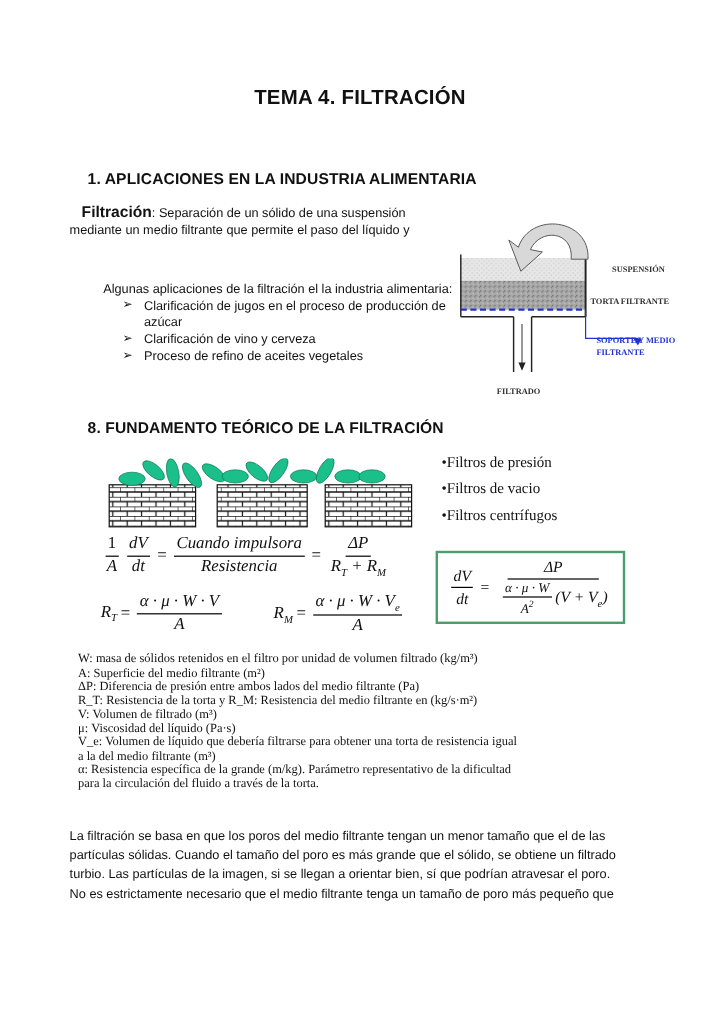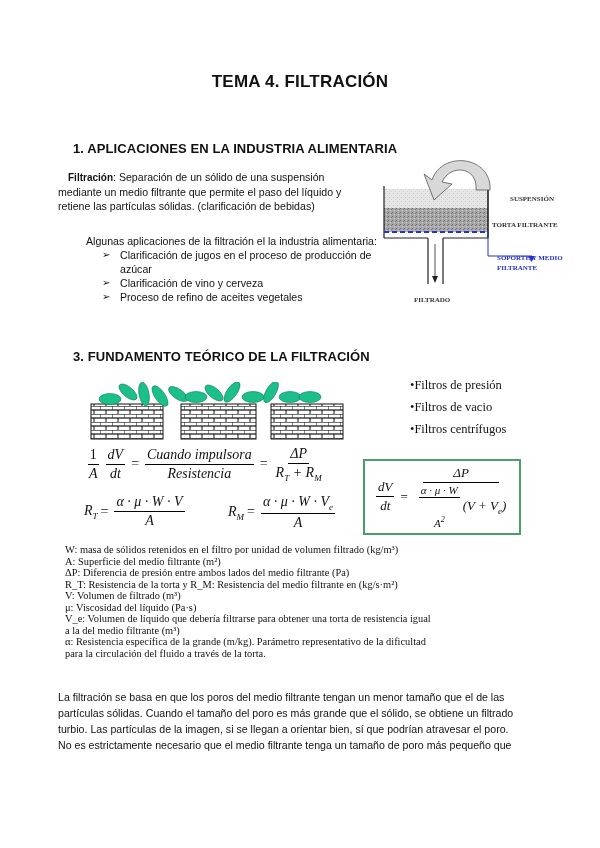--- a/index.html
+++ b/index.html
@@ -6,56 +6,55 @@
   body { width: 600px; height: 848px; position: relative; overflow: hidden; font-family: "Liberation Sans", sans-serif; color: #111; }
   .abs { position: absolute; }
   .title { left: 0; width: 600px; top: 72px; text-align: center; font-size: 17px; font-weight: bold; letter-spacing: 0.2px; }
   .h2 { font-size: 13px; font-weight: bold; letter-spacing: 0.1px; }
   .body-text { font-size: 10.6px; line-height: 14px; }
   .bold { font-weight: bold; }
   .bullets { margin: 0; padding: 0; list-style: none; }
   .bullets li { position: relative; padding-left: 34px; }
   .bullets li .arrow { position: absolute; left: 16px; top: 0; font-size: 10px; }
   .serif { font-family: "Liberation Serif", serif; }
-  .filter-types { font-size: 12.5px; line-height: 22px; margin-left: 42px; }
+  .filter-types { font-size: 12.5px; line-height: 22px; }
   .eq { font-family: "Liberation Serif", serif; font-style: italic; font-size: 14px; }
   .frac { display: inline-flex; flex-direction: column; align-items: center; vertical-align: middle; margin: 0 3px; }
   .frac .num { padding: 0 2px 1px; border-bottom: 1px solid #000; }
   .frac .den { padding: 1px 2px 0; }
   .eqline { display: flex; align-items: center; white-space: nowrap; }
   .eqline .op { font-style: normal; margin: 0 3px; }
   .green-box { border: 2px solid #4a9e6a; padding: 4px 8px; }
   .legend { font-family: "Liberation Serif", serif; font-size: 10.4px; line-height: 11.5px; }
   .legend div { white-space: nowrap; }
   .para { font-size: 10.6px; line-height: 16px; }
 </style>
 </head>
 <body>
 
 <div class="abs title">TEMA 4. FILTRACIÓN</div>
 
 <div class="abs h2" style="left:73px; top:141px;">1.  APLICACIONES EN LA INDUSTRIA ALIMENTARIA</div>
 
 <div class="abs body-text" style="left:58px; top:170px; width:310px;">
-  <div><span class="bold" style="font-size:10px;padding-left:10px;">Filtración</span><span>: Separación de un sólido de una suspensión</span></div>
+  <div><span class="bold" style="font-size:13px;padding-left:10px;">Filtración</span><span>: Separación de un sólido de una suspensión</span></div>
   <div>mediante un medio filtrante que permite el paso del líquido y</div>
-  <div>retiene las partículas sólidas. (clarificación de bebidas)</div>
 </div>
 
 <div class="abs body-text" style="left:58px; top:234px; width:310px;margin-left:28px;">
   <div>Algunas aplicaciones de la filtración el la industria alimentaria:</div>
   <ul class="bullets">
     <li><span class="arrow">➢</span><span>Clarificación de jugos en el proceso de producción de</span></li>
     <li><span>azúcar</span></li>
     <li><span class="arrow">➢</span><span>Clarificación de vino y cerveza</span></li>
     <li><span class="arrow">➢</span><span> Proceso de refino de aceites vegetales</span></li>
   </ul>
 </div>
 
-<div class="abs" style="left:372px; top:152px; width:210px; height:158px;">
+<div class="abs" style="left:372px; top:178px; width:210px; height:158px;">
   <svg width="210" height="158" viewBox="0 0 210 158">
     <defs>
       <pattern id="grain" width="4" height="4" patternUnits="userSpaceOnUse">
         <rect width="4" height="4" fill="#a8a8a8"></rect>
         <rect x="0" y="0" width="1" height="1" fill="#666"></rect>
         <rect x="2" y="2" width="1" height="1" fill="#d0d0d0"></rect>
         <rect x="3" y="1" width="1" height="1" fill="#777"></rect>
       </pattern>
       <pattern id="grain2" width="4" height="4" patternUnits="userSpaceOnUse">
         <rect width="4" height="4" fill="#e6e6e6"></rect>
@@ -86,21 +85,21 @@
     <polygon points="156,104 163,104 159.5,110" fill="#2233cc"></polygon>
 
     <text x="138" y="49" font-family="Liberation Serif, serif" font-size="7" font-weight="bold" fill="#333">SUSPENSIÓN</text>
     <text x="120" y="75" font-family="Liberation Serif, serif" font-size="7" font-weight="bold" fill="#333">TORTA FILTRANTE</text>
     <text x="125" y="108" font-family="Liberation Serif, serif" font-size="7" font-weight="bold" fill="#2233cc">SOPORTE Y MEDIO</text>
     <text x="125" y="118" font-family="Liberation Serif, serif" font-size="7" font-weight="bold" fill="#2233cc">FILTRANTE</text>
     <text x="42" y="150" font-family="Liberation Serif, serif" font-size="7" font-weight="bold" fill="#333">FILTRADO</text>
   </svg>
 </div>
 
-<div class="abs h2" style="left:73px; top:349px;">3.  FUNDAMENTO TEÓRICO DE LA FILTRACIÓN</div>
+<div class="abs h2" style="left:73px; top:349px;">8.  FUNDAMENTO TEÓRICO DE LA FILTRACIÓN</div>
 
 <div class="abs" style="left:88px; top:382px; width:270px; height:60px;">
   <svg width="270" height="60" viewBox="0 0 270 60">
     <defs>
       <pattern id="brick" width="12" height="8" patternUnits="userSpaceOnUse">
         <rect width="12" height="8" fill="#fff"></rect>
         <line x1="0" y1="0" x2="12" y2="0" stroke="#111" stroke-width="1.2"></line>
         <line x1="0" y1="4" x2="12" y2="4" stroke="#111" stroke-width="1.2"></line>
         <line x1="0" y1="0" x2="0" y2="4" stroke="#111" stroke-width="1"></line>
         <line x1="6" y1="4" x2="6" y2="8" stroke="#111" stroke-width="1"></line>
@@ -173,21 +172,21 @@
 
 <div class="abs eq green-box eqline" style="left:363px; top:459px; font-size:13px;">
   <span class="frac">
       <span class="num">dV</span>
       <span class="den">dt</span>
     </span>
   <span class="op">=</span>
   <span class="frac">
       <span class="num" style="padding:0 30px 1px;">ΔP</span>
     <span class="den eqline">
-      <span class="frac" style="font-size:11px;gap:16px;">
+      <span class="frac" style="font-size:11px;">
           <span class="num">α · μ · W</span>
           <span class="den">A<sup style="font-size:8px;">2</sup></span>
         </span>
       <span>(V + V<sub style="font-size:9px;">e</sub>)</span>
     </span>
   </span>
 </div>
 
 <div class="abs legend" style="left:65px; top:544px;">
   <div>W: masa de sólidos retenidos en el filtro por unidad de volumen filtrado (kg/m³)</div>

